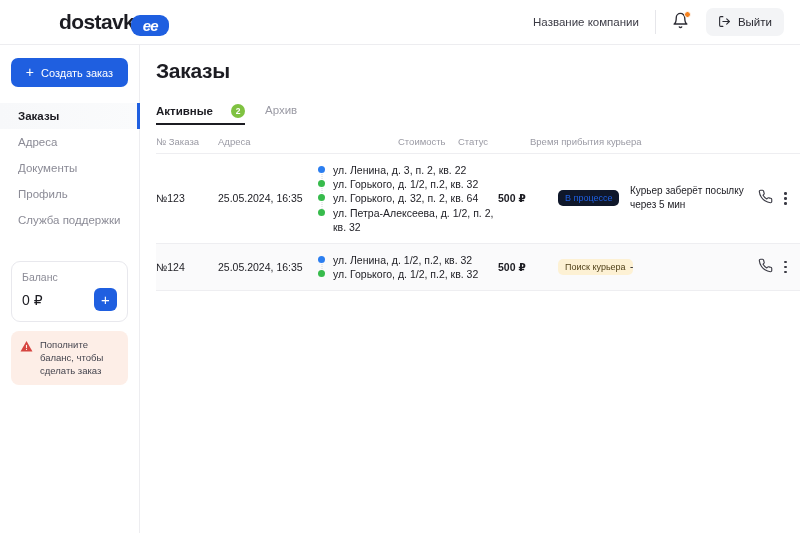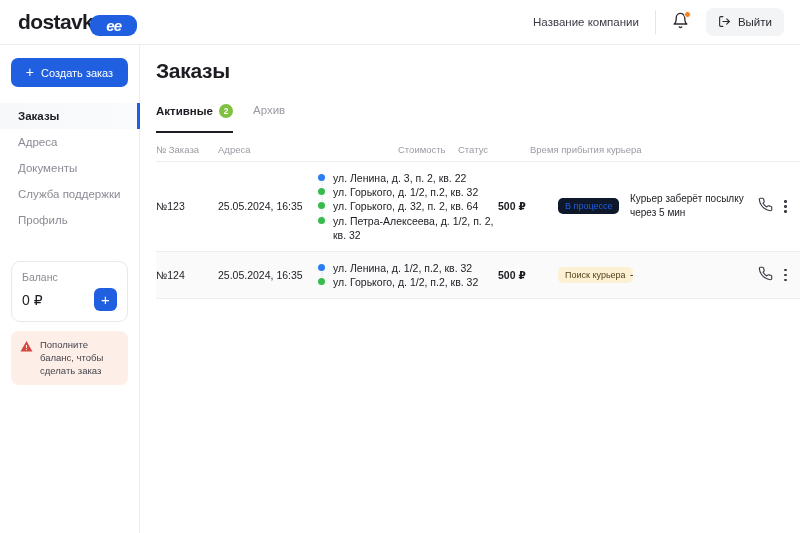--- a/index.html
+++ b/index.html
@@ -12,27 +12,27 @@
   .app { position: relative; width: 800px; height: 533px; display: flex; flex-direction: column; }
 
   
   .header {
     height: 45px; flex: 0 0 45px;
     display: flex; align-items: center; justify-content: space-between;
     padding: 0 16px 0 18px;
     background: #ffffff;
     border-bottom: 1px solid #ededf0;
   }
-  .logo { display: flex; align-items: baseline; gap: 0; user-select: none; }
+  .logo { display: flex; align-items: baseline; gap: 0; user-select: none; margin-left: 41px; }
   .logo-text {
     font-size: 21px; font-weight: 700; letter-spacing: -0.6px; color: #1c1c22;
   }
   .logo-mark {
     display: inline-flex; align-items: center; justify-content: center;
-    width: 47px; height: 21px; border-radius: 9px;
+    width: 38px; height: 21px; border-radius: 9px;
     background: #1f5fe0; color: #ffffff;
     font-size: 15px; font-weight: 700; font-style: italic;
     letter-spacing: -1px; margin-left: -3px; position: relative; top: 2px;
   }
   .header-right { display: flex; align-items: center; gap: 0; }
   .company-name { font-size: 11.5px; color: #3b3b45; padding-right: 16px; margin-left: 27px; }
   .hdr-divider { width: 1px; height: 24px; background: #e6e6ea; }
   .bell-btn {
     width: 34px; height: 34px; margin: 0 8px;
     display: flex; align-items: center; justify-content: center;
@@ -111,23 +111,23 @@
     display: flex; gap: 7px; align-items: flex-start;
   }
   .warn-text { font-size: 9.5px; line-height: 1.35; color: #44444e; }
 
   
   .main { flex: 1; min-width: 0; padding: 14px 0 0 16px; background: #ffffff; }
   .page-title { font-size: 21px; font-weight: 700; color: #1c1c22; letter-spacing: -0.3px; }
 
   .tabs { display: flex; align-items: flex-start; gap: 20px; margin-top: 21px; }
   .tab {
-    display: flex; align-items: center; gap: 6px;
+    display: flex; align-items: center; gap: 18px;
     font-size: 11.5px; color: #9a9aa4; cursor: pointer;
-    padding-bottom: 13px; border-bottom: 2px solid transparent;
+    padding-bottom: 5px; border-bottom: 2px solid transparent;
   }
   .tab.active { color: #1c1c22; font-weight: 700; border-bottom-color: #1c1c22; }
   .tab-badge {
     display: inline-flex; align-items: center; justify-content: center;
     min-width: 14px; height: 14px; padding: 0 4px; border-radius: 7px;
     background: #7fc241; color: #ffffff; font-size: 8.5px; font-weight: 700;
   }
 
   
   .table { width: 100%; margin-top: 5px; }
@@ -225,24 +225,24 @@
         <div class="nav-item active">
           <span>Заказы</span>
         </div>
         <div class="nav-item">
           <span>Адреса</span>
         </div>
         <div class="nav-item">
           <span>Документы</span>
         </div>
         <div class="nav-item">
+          <span>Профиль</span>
+        </div>
+        <div class="nav-item">
           <span>Служба поддержки</span>
-        </div>
-        <div class="nav-item">
-          <span>Профиль</span>
         </div>
       </div>
 
       <div class="balance-card">
         <div class="balance-label">Баланс</div>
         <div class="balance-row">
           <span class="balance-amount">0 ₽</span>
           <button class="balance-add">
             <span>+</span>
           </button>

